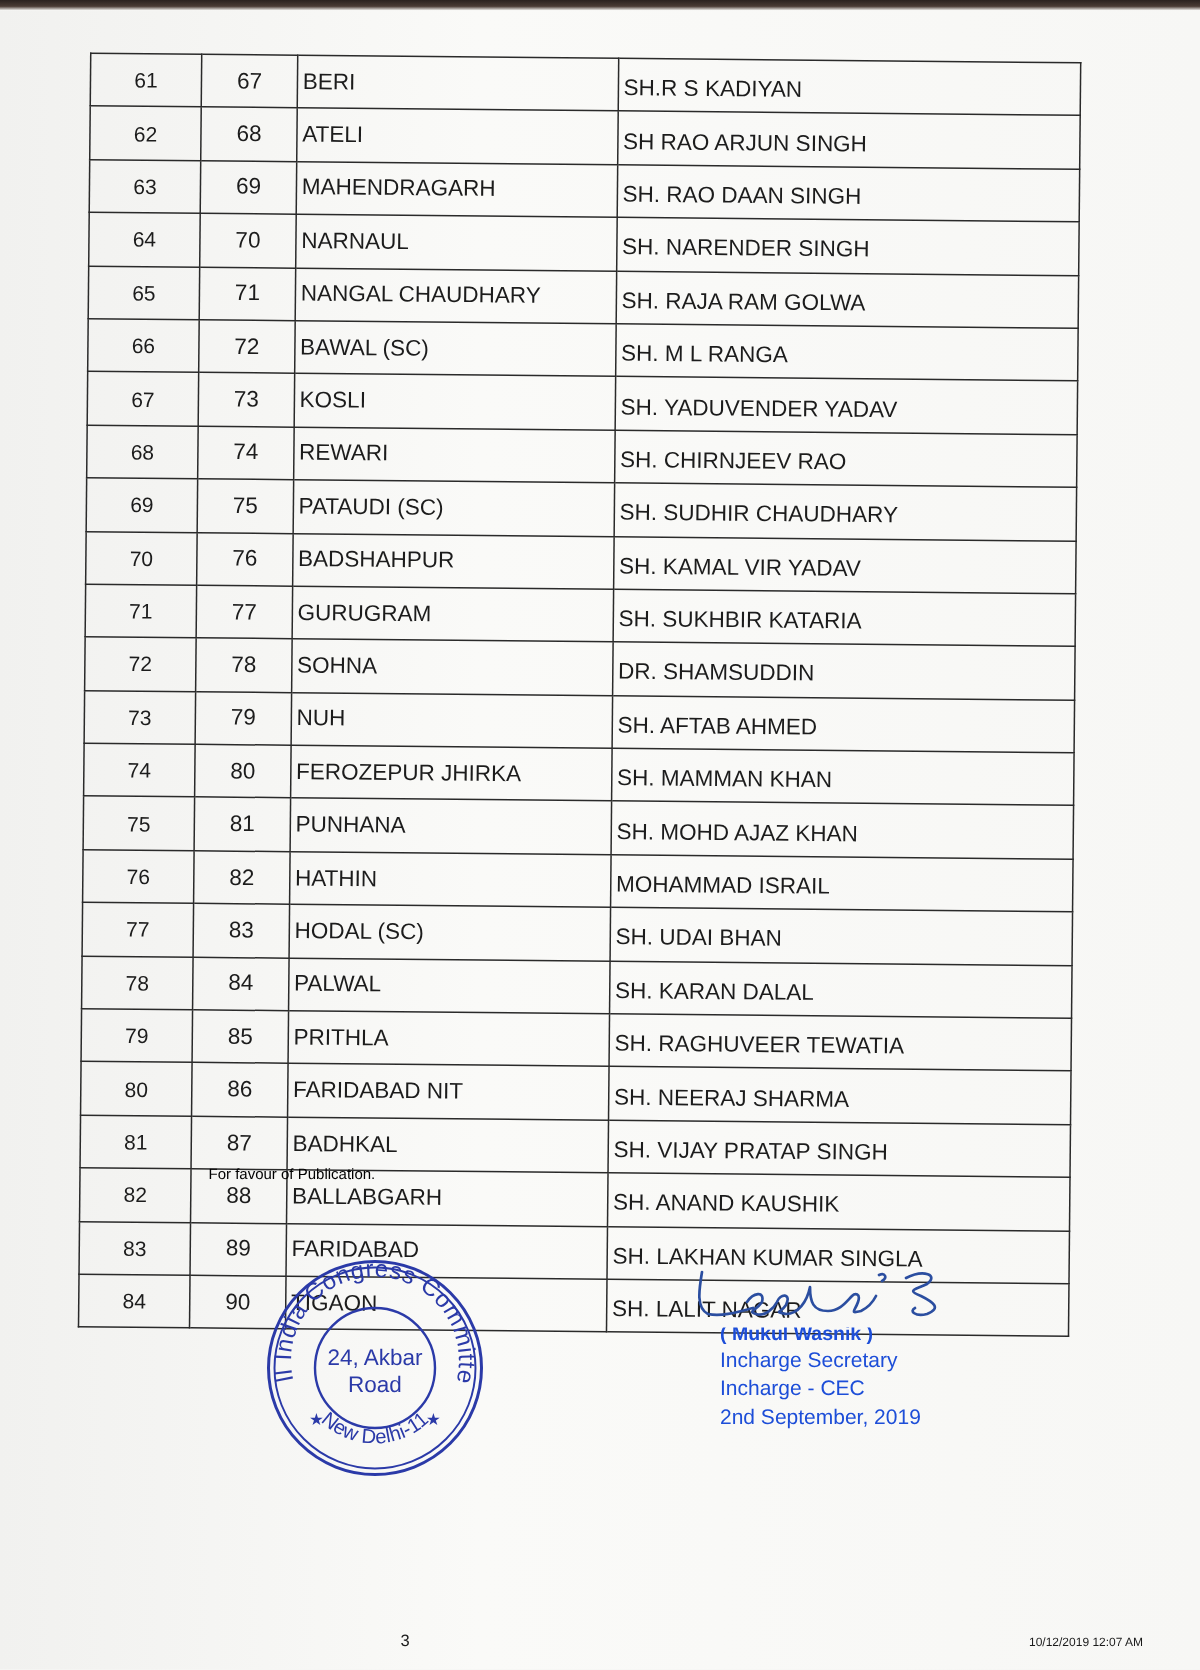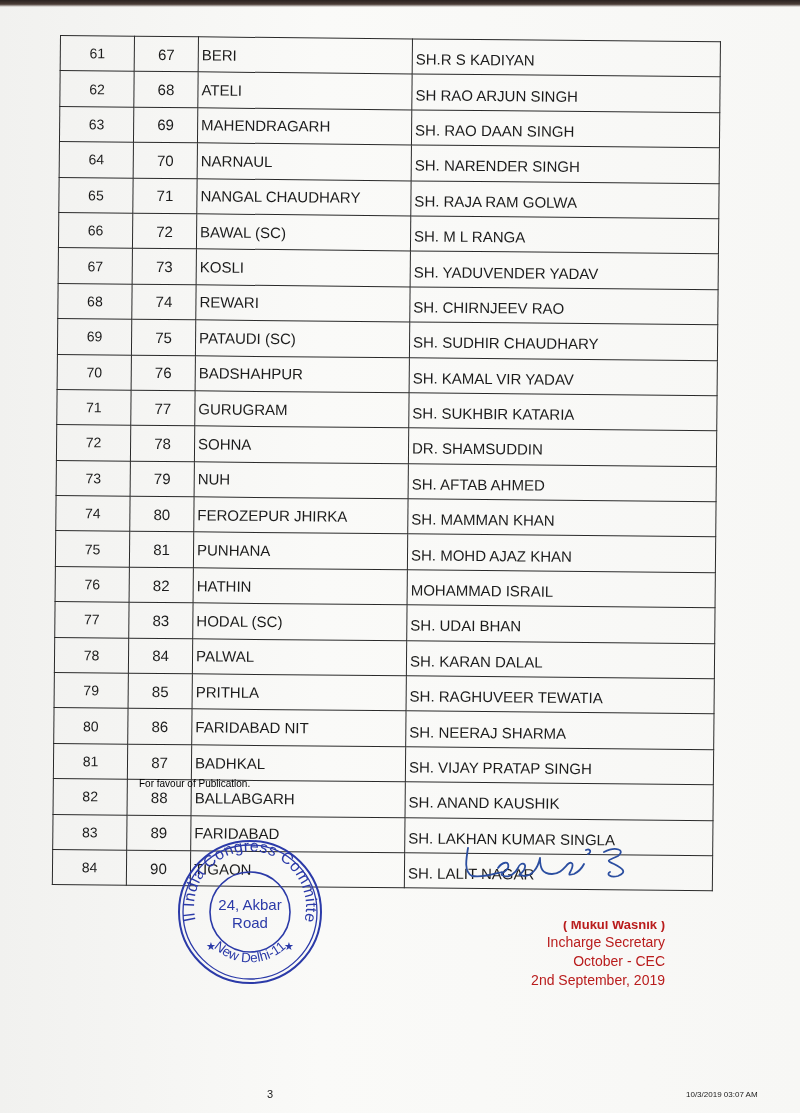--- a/index.html
+++ b/index.html
@@ -38,22 +38,22 @@
     position: absolute; left: 139px; top: 778px;
     font-size: 10px; font-weight: normal; color: #000000;
   }
   .stamp {
     position: absolute; left: 176px; top: 838px; width: 148px; height: 148px;
   }
   .signature {
     position: absolute; left: 458px; top: 838px; width: 200px; height: 50px;
   }
   .signer {
-    position: absolute; left: 480px; top: 885px; width: 185px; text-align: right;
-    font-size: 14px; line-height: 19px; color: #b91c1c; margin-top: 36px;
+    position: absolute; left: 480px; top: 885px; width: 185px; text-align: left;
+    font-size: 14px; line-height: 19px; color: #1d4ed8;
   }
   .signer .nm { font-weight: bold; font-size: 13px; height: 12px; overflow: hidden; line-height: 8px; }
   .footer-left {
     position: absolute; left: 55px; top: 1144px; font-size: 8px; font-weight: bold; color: #2a2a2a;
     letter-spacing: -0.2px;
     font-family: Liberation Mono, monospace;
   }
   .footer-page {
     position: absolute; left: 267px; top: 1088px; font-size: 11px; color: #1a1a1a;
   }
@@ -240,19 +240,19 @@
   <text x="74" y="90" text-anchor="middle" font-family="Liberation Sans, sans-serif" font-size="15" fill="#2b3aa8">Road</text>
 </svg>
 
 <svg class="signature" viewBox="0 0 200 50">
   <path d="M 10,10 C 8,22 6,34 14,38 C 24,40 36,36 44,34 M 40,30 C 44,24 52,22 50,30 C 46,36 40,36 46,38 C 52,40 58,34 60,30 C 62,24 70,24 66,32 C 62,38 58,36 66,38 C 74,38 80,30 82,20 C 82,30 84,36 94,36 C 102,36 106,30 110,26 C 112,24 116,24 114,30 C 112,36 108,38 116,36 C 120,34 124,30 126,26 M 128,12 C 132,10 134,14 130,16 M 146,14 C 158,8 168,12 160,18 C 152,22 146,22 156,26 C 164,30 170,34 160,38 C 152,40 148,36 152,34" fill="none" stroke="#2b4ea0" stroke-width="1.8" stroke-linecap="round" stroke-linejoin="round"></path>
 </svg>
 
 <div class="signer">
   <div class="nm">( Mukul Wasnik )</div>
   <div>Incharge Secretary</div>
-  <div>October - CEC</div>
+  <div>Incharge - CEC</div>
   <div>2nd September, 2019</div>
 </div>
 
 <div class="footer-left">AICC Parl Board</div>
 <div class="footer-page">3</div>
-<div class="footer-right">10/3/2019 03:07 AM</div>
+<div class="footer-right">10/12/2019 12:07 AM</div>
 
 </body></html>

